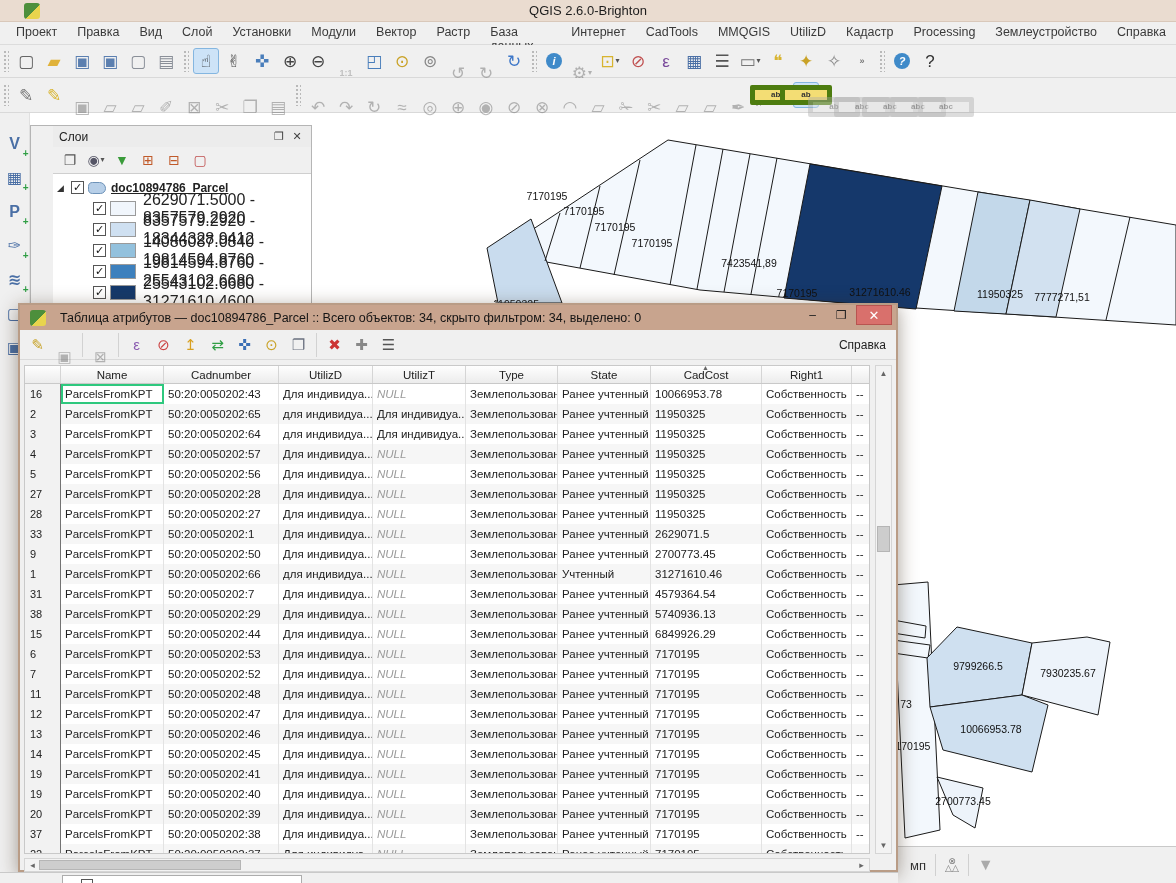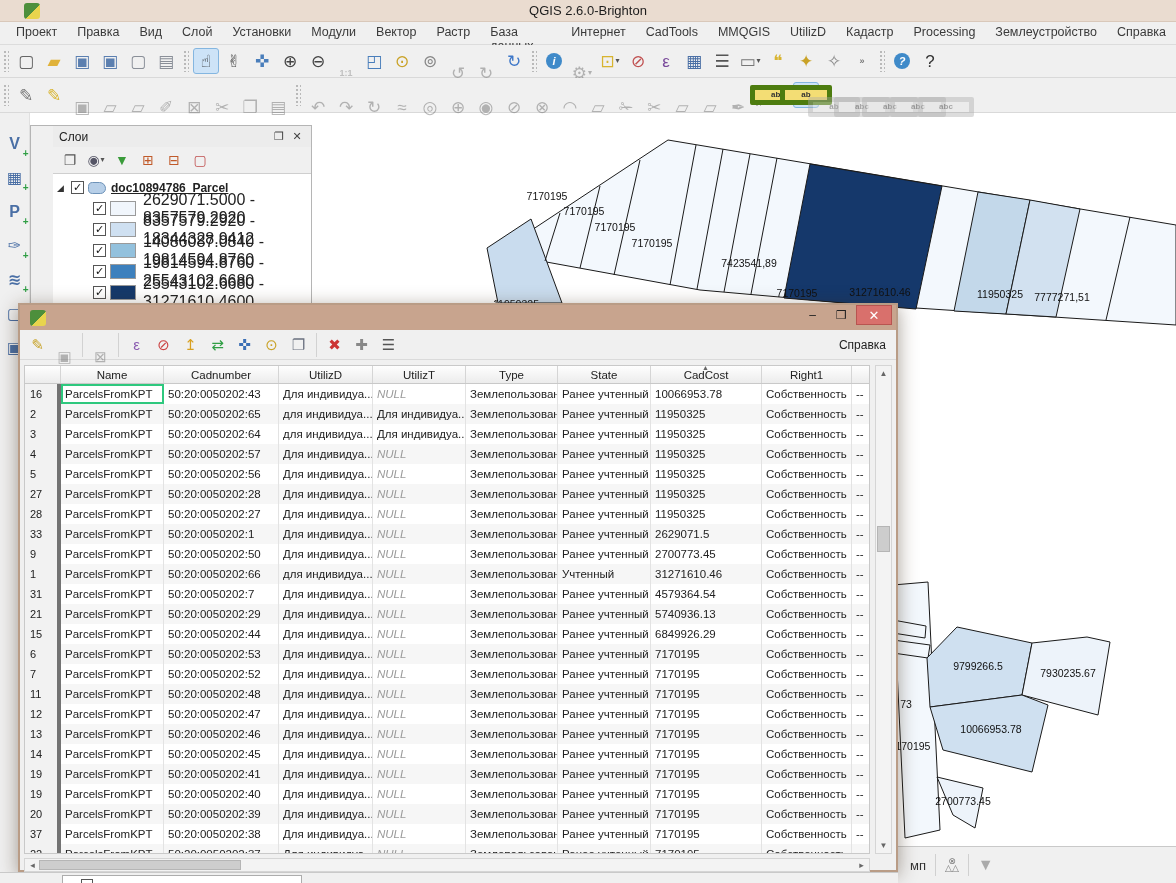--- a/index.html
+++ b/index.html
@@ -72,21 +72,21 @@
   .tbl{position:absolute;left:4px;top:60px;width:846px;height:489px;background:#fff;
        border:1px solid #c9c9c9;overflow:hidden;}
   .hrow{display:flex;height:18px;background:linear-gradient(#fefefe,#ececec);border-bottom:1px solid #c9c9c9;}
   .hcell{font-size:11.5px;display:flex;align-items:center;justify-content:center;border-right:1px solid #d5d5d5;
          flex:none;position:relative;}
   .hcell .sort{position:absolute;top:-2px;left:50%;margin-left:-4px;font-size:7px;color:#666;}
   .drow{display:flex;height:20px;background:#fff;}
   .drow.alt{background:#f6f6f6;}
   .dcell{font-size:11.5px;display:flex;align-items:center;padding:0 4px;border-right:1px solid #e3e3e3;
          flex:none;overflow:hidden;white-space:nowrap;}
-  .dcell.rh{background:#f2f2f2;border-right:4px solid #737373;padding-left:5px;font-size:11px;}
+  .dcell.rh{background:#f2f2f2;border-right:1px solid #737373;padding-left:5px;font-size:11px;}
   .dcell.null span{font-style:italic;color:#9a9a9a;}
   .dcell.cur{outline:2px solid #2ec87e;outline-offset:-2px;}
   .c0{width:36px;}.c1{width:103px;}.c2{width:115px;}.c3{width:94px;}.c4{width:93px;}
   .c5{width:92px;}.c6{width:93px;}.c7{width:111px;}.c8{width:90px;}.c9{width:19px;border-right:none;}
   .vscroll{position:absolute;right:4px;top:60px;width:17px;height:489px;background:#f3f3f3;border:1px solid #d5d5d5;}
   .vscroll .ar{height:15px;display:flex;align-items:center;justify-content:center;font-size:8px;color:#666;}
   .vscroll .ar.dn{position:absolute;bottom:0;left:0;right:0;}
   .vthumb{position:absolute;left:1px;right:1px;top:160px;height:26px;background:#cdcdcd;border:1px solid #b5b5b5;}
   .hscroll{position:absolute;left:4px;top:553px;width:846px;height:14px;background:#f3f3f3;border:1px solid #d5d5d5;
            display:flex;align-items:center;}
@@ -481,20 +481,21 @@
           <span class="cb">✓</span>
           <span class="swatch" style="background: rgb(21, 57, 107);"></span>
           <span class="clslabel">25543102.6680 - 31271610.4600</span>
         </div>
       </div>
   </div>
 
   <div class="abs" id="awin">
     <div class="aw-title">
       <span class="qlogo"></span>
+      <span>Таблица атрибутов — doc10894786_Parcel :: Всего объектов: 34, скрыто фильтром: 34, выделено: 0</span>
       <span class="wbtns">
         <span class="wbtn">–</span>
         <span class="wbtn">❒</span>
         <span class="wbtn close">✕</span>
       </span>
     </div>
     <div class="aw-tools" id="awtools">
         <span class="tbi" style="color: rgb(200, 164, 44);">
           <span class="g">✎</span>
         </span>
@@ -876,21 +877,21 @@
             <span>4579364.54</span>
           </div>
           <div class="dcell c8">
             <span>Собственность</span>
           </div>
           <div class="dcell c9">
             <span>--</span>
           </div>
         </div>
         <div class="drow alt">
-          <div class="dcell rh c0">21</div>
+          <div class="dcell rh c0">38</div>
           <div class="dcell c1">
             <span>ParcelsFromKPT</span>
           </div>
           <div class="dcell c2">
             <span>50:20:0050202:29</span>
           </div>
           <div class="dcell c3">
             <span>Для индивидуа...</span>
           </div>
           <div class="dcell c4 null">

